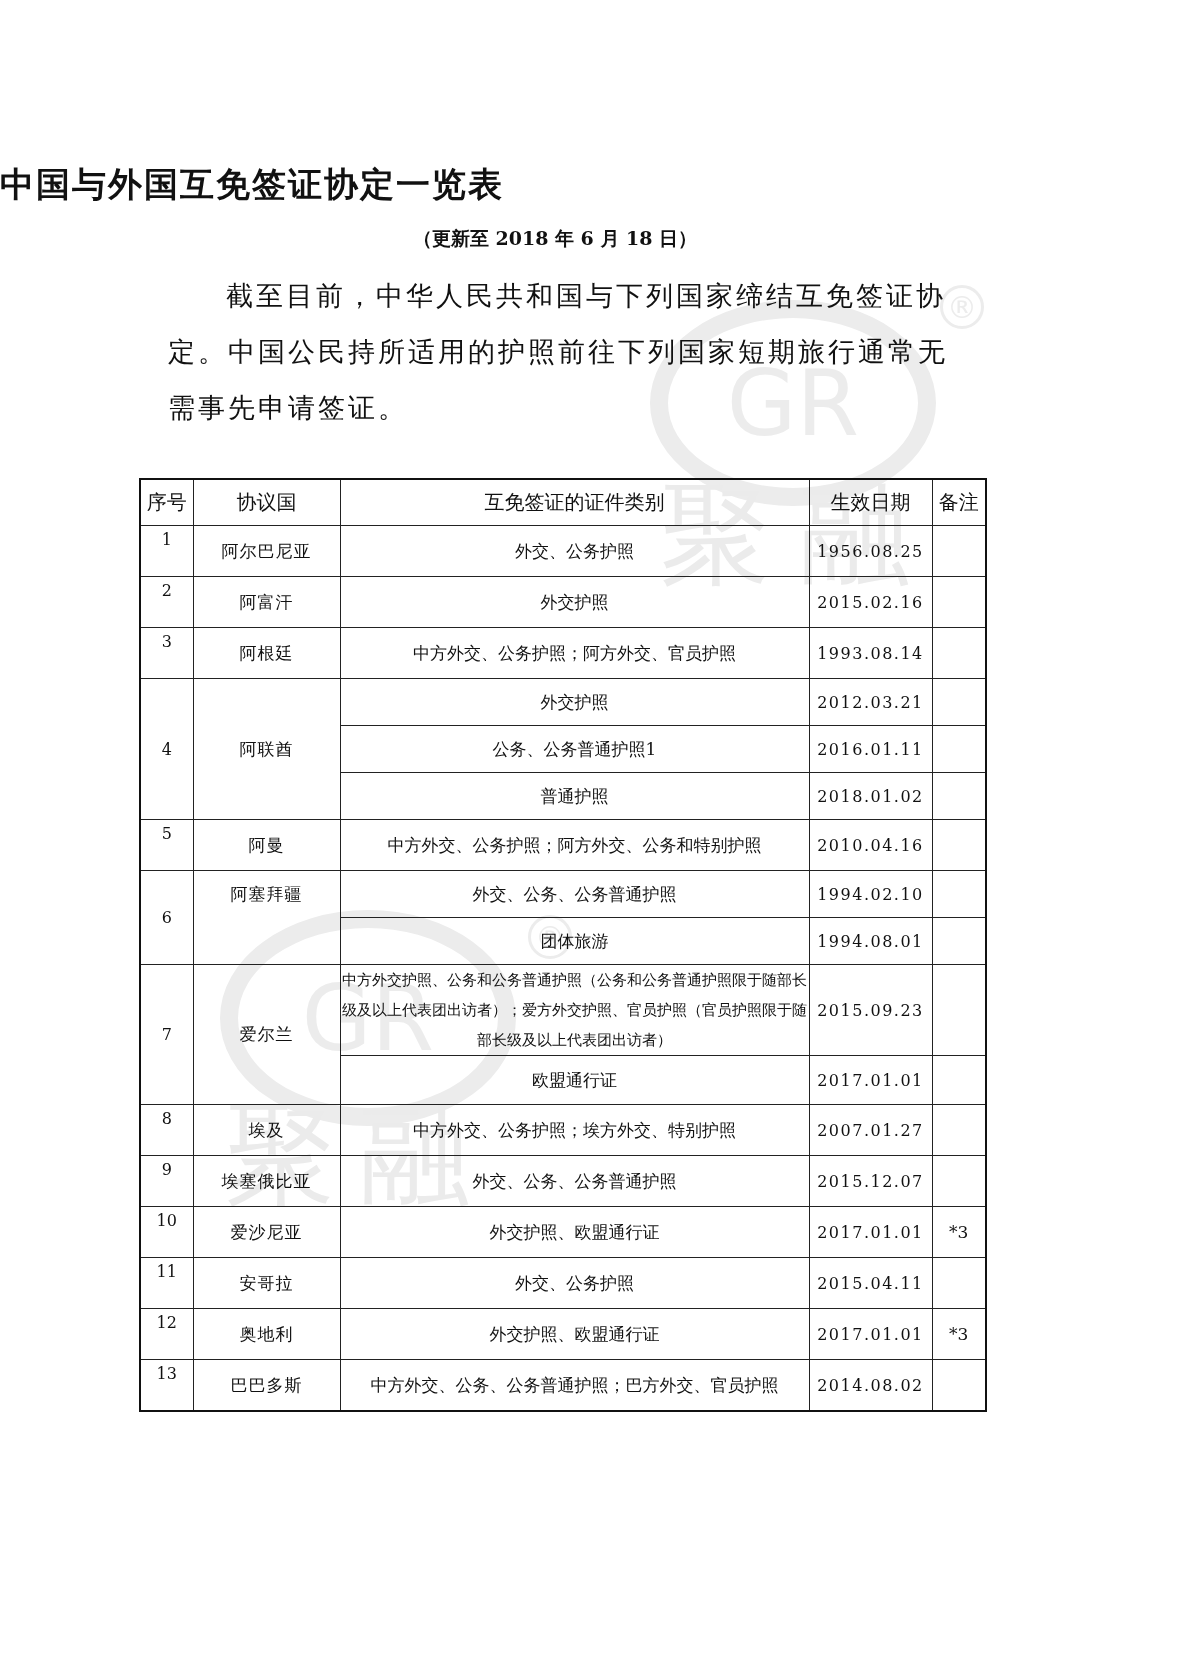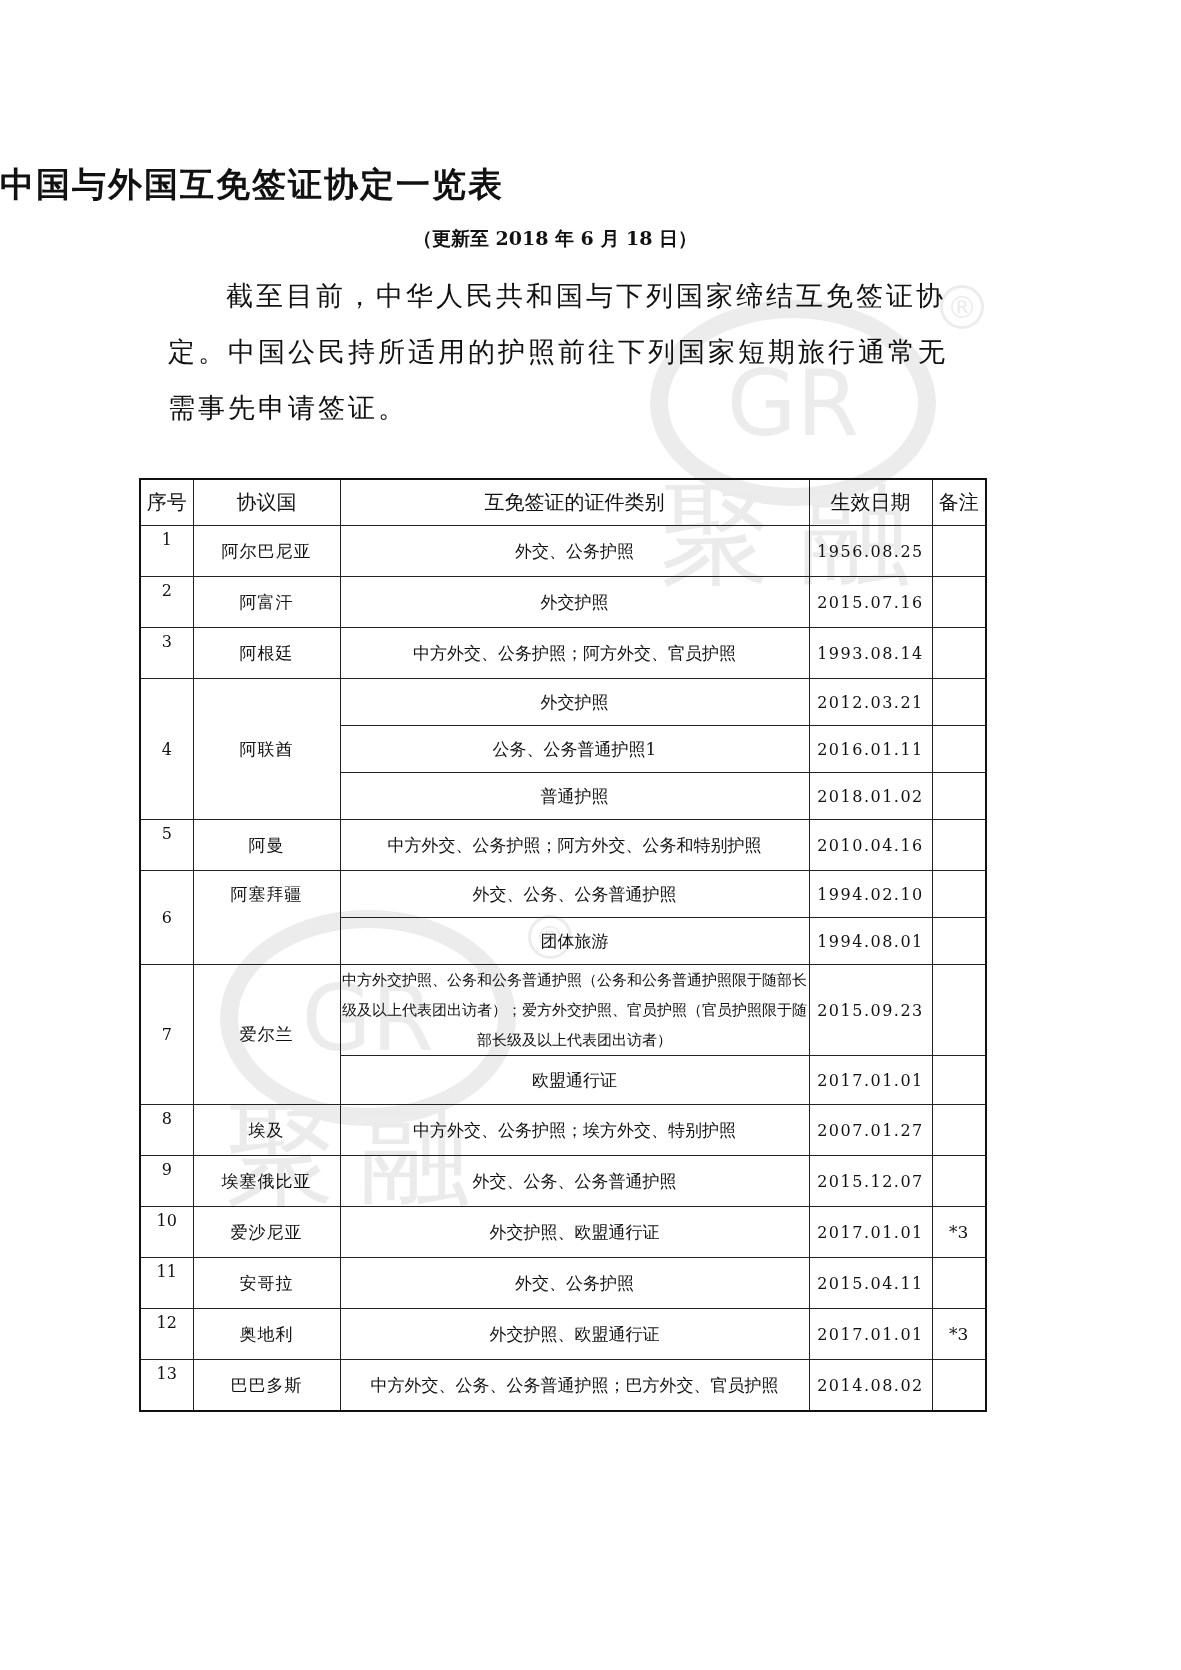--- a/index.html
+++ b/index.html
@@ -80,21 +80,21 @@
       <td class="country">阿尔巴尼亚</td>
       <td>外交、公务护照</td>
       <td class="date">1956.08.25</td>
       <td></td>
     </tr>
 
     <tr>
       <td class="num">2</td>
       <td class="country">阿富汗</td>
       <td>外交护照</td>
-      <td class="date">2015.07.16</td>
+      <td class="date">2015.02.16</td>
       <td></td>
     </tr>
 
     <tr>
       <td class="num">3</td>
       <td class="country">阿根廷</td>
       <td>中方外交、公务护照；阿方外交、官员护照</td>
       <td class="date">1993.08.14</td>
       <td></td>
     </tr>

